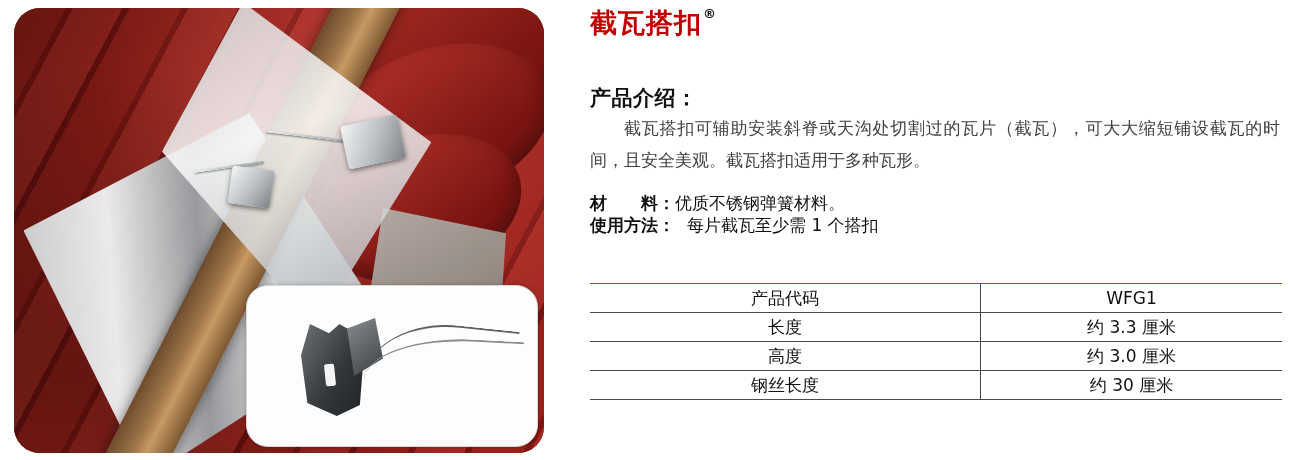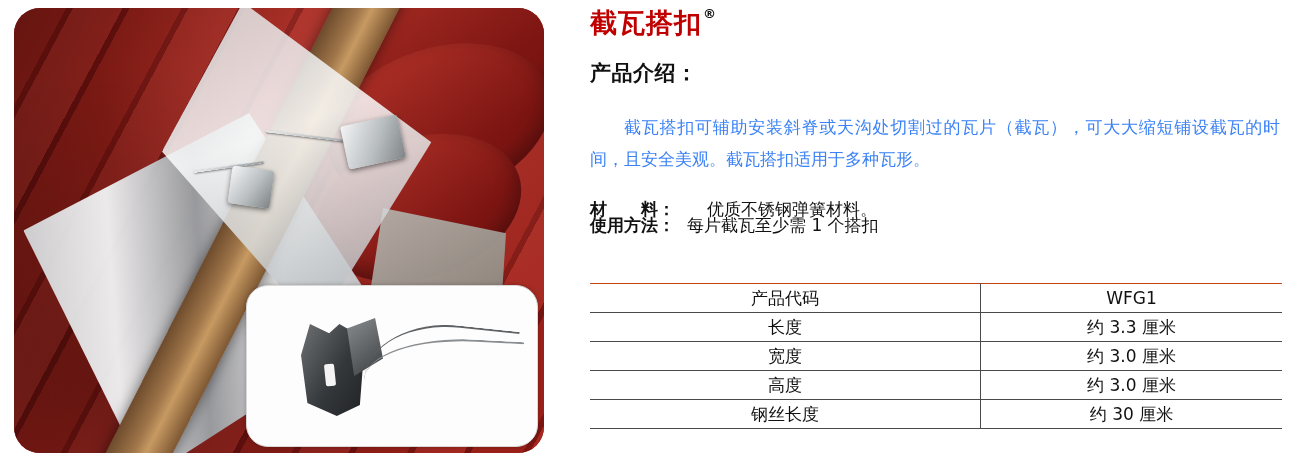--- a/index.html
+++ b/index.html
@@ -212,48 +212,47 @@
   .reg-mark {
     color: #111;
     font-size: 13px;
     font-weight: bold;
     margin-left: 1px;
     margin-top: -2px;
   }
   .section-heading {
     position: absolute;
     left: 0;
-    top: 59px;
+    top: 84px;
     font-size: 21px;
     font-weight: bold;
     color: #111;
     letter-spacing: 0.5px;
   }
   .body-para {
     position: absolute;
     left: 0;
     top: 112px;
     width: 690px;
     font-size: 17px;
-    color: #3b82f6;
+    color: #404040;
     line-height: 32px;
     text-indent: 2em;
     text-align: justify;
-    font-family: Liberation Serif, serif;
   }
   .spec-line {
     position: absolute;
     left: 0;
     font-size: 17px;
     color: #111;
     line-height: 30px;
     display: flex;
     align-items: baseline;
   }
-  .spec-mat  { top: 194px; gap: 32px; }
+  .spec-mat  { top: 188px; }
   .spec-use  { top: 210px; gap: 12px; }
   .spec-label {
     font-weight: bold;
     white-space: pre;
   }
   .spec-value { font-weight: normal; text-align: right; }
 
   
   .spec-table {
     position: absolute;
@@ -333,24 +332,20 @@
       <tbody>
         <tr>
           <td>产品代码</td>
           <td>WFG1</td>
         </tr>
         <tr>
           <td>长度</td>
           <td>约 3.3 厘米</td>
         </tr>
         <tr>
-          <td>宽度</td>
-          <td>约 3.0 厘米</td>
-        </tr>
-        <tr>
           <td>高度</td>
           <td>约 3.0 厘米</td>
         </tr>
         <tr>
           <td>钢丝长度</td>
           <td>约 30 厘米</td>
         </tr>
       </tbody>
     </table>
 

